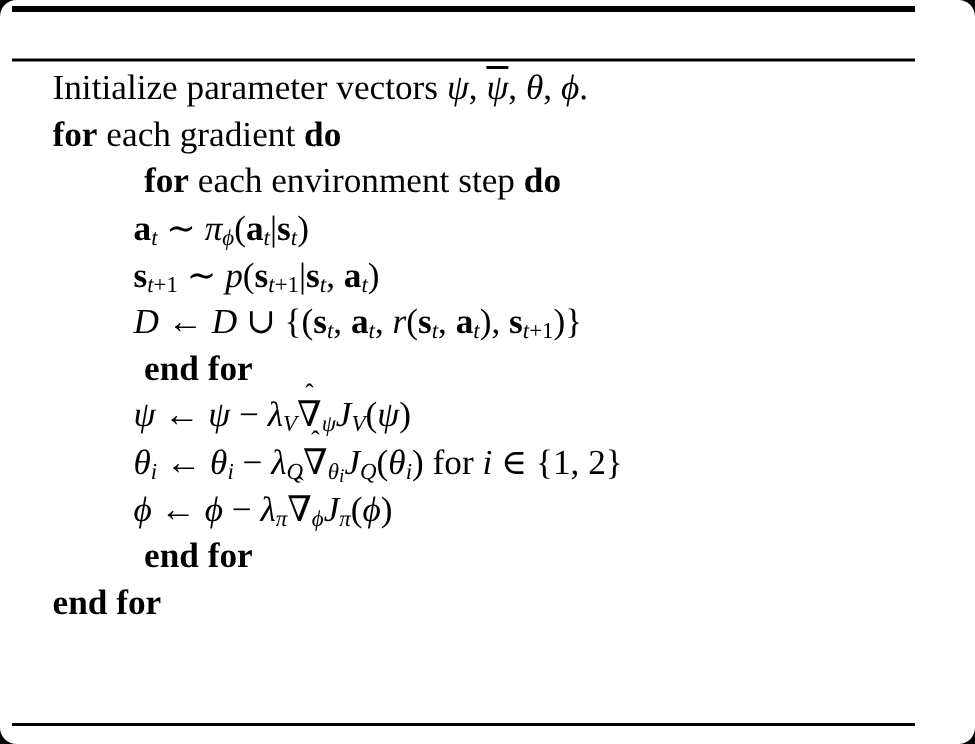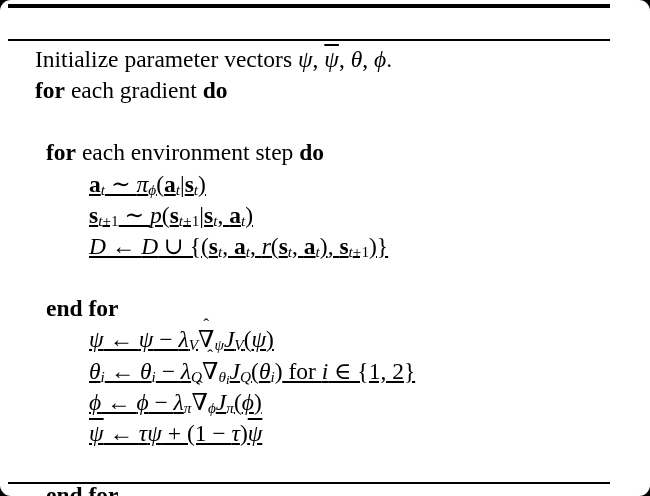--- a/index.html
+++ b/index.html
@@ -20,22 +20,22 @@
     position: absolute; top: 10px; left: 10px;
     font-size: 25px; line-height: 27px; white-space: pre;
   }
   .algo-title .label { font-weight: bold; }
   .algo-body { position: absolute; top: 44px; left: 0; right: 0; }
   .line {
     height: 31.2px; line-height: 31.2px;
     font-size: 23.5px; white-space: pre;
   }
   .indent-1 { padding-left: 35px; }
-  .indent-2 { padding-left: 46px; margin-top: 31px; }
-  .indent-3 { padding-left: 89px; text-decoration: underline; }
+  .indent-2 { padding-left: 96px; }
+  .indent-3 { padding-left: 89px; }
   .sg-b  { font-weight: bold; }
   .sg-i  { font-style: italic; }
   .sg-cal{ font-style: italic; font-weight: 500; }
   .sg-sub  { font-size: 0.65em; vertical-align: -0.22em; letter-spacing: 0; }
   .sg-sub2 { font-size: 0.55em; vertical-align: -0.42em; }
   .sg-bar  { text-decoration: overline; text-decoration-thickness: 1.5px; }
   .hat { position: relative; display: inline-block; }
   .hat .mark {
     position: absolute; left: 50%; top: -0.48em;
     transform: translateX(-50%);
@@ -52,18 +52,17 @@
       <div class="line indent-1"><span class="">Initialize parameter vectors </span><span class="sg-i">ψ</span><span class="">, </span><span class="sg-i sg-bar">ψ</span><span class="">, </span><span class="sg-i">θ</span><span class="">, </span><span class="sg-i">ϕ</span><span class="">.</span></div>
       <div class="line indent-1"><span class="sg-b">for</span><span class=""> each gradient </span><span class="sg-b">do</span></div>
       <div class="line indent-2"><span class="sg-b">for</span><span class=""> each environment step </span><span class="sg-b">do</span></div>
       <div class="line indent-3"><span class="sg-b">a</span><span class="sg-i sg-sub">t</span><span class=""> ∼ </span><span class="sg-i">π</span><span class="sg-i sg-sub">ϕ</span><span class="">(</span><span class="sg-b">a</span><span class="sg-i sg-sub">t</span><span class="">|</span><span class="sg-b">s</span><span class="sg-i sg-sub">t</span><span class="">)</span></div>
       <div class="line indent-3"><span class="sg-b">s</span><span class="sg-i sg-sub">t</span><span class="sg-sub">+1</span><span class=""> ∼ </span><span class="sg-i">p</span><span class="">(</span><span class="sg-b">s</span><span class="sg-i sg-sub">t</span><span class="sg-sub">+1</span><span class="">|</span><span class="sg-b">s</span><span class="sg-i sg-sub">t</span><span class="">, </span><span class="sg-b">a</span><span class="sg-i sg-sub">t</span><span class="">)</span></div>
       <div class="line indent-3"><span class="sg-cal">D</span><span class=""> ← </span><span class="sg-cal">D</span><span class=""> ∪ {(</span><span class="sg-b">s</span><span class="sg-i sg-sub">t</span><span class="">, </span><span class="sg-b">a</span><span class="sg-i sg-sub">t</span><span class="">, </span><span class="sg-i">r</span><span class="">(</span><span class="sg-b">s</span><span class="sg-i sg-sub">t</span><span class="">, </span><span class="sg-b">a</span><span class="sg-i sg-sub">t</span><span class="">)</span><span class="">, </span><span class="sg-b">s</span><span class="sg-i sg-sub">t</span><span class="sg-sub">+1</span><span class="">)}</span></div>
       <div class="line indent-2"><span class="sg-b">end for</span></div>
       <div class="line indent-3"><span class="sg-i">ψ</span><span class=""> ← </span><span class="sg-i">ψ</span><span class=""> − </span><span class="sg-i">λ</span><span class="sg-i sg-sub">V</span><span class="hat"><span class="mark">ˆ</span><span>∇</span></span><span class="sg-i sg-sub">ψ</span><span class="sg-i">J</span><span class="sg-i sg-sub">V</span><span class="">(</span><span class="sg-i">ψ</span><span class="">)</span></div>
       <div class="line indent-3"><span class="sg-i">θ</span><span class="sg-i sg-sub">i</span><span class=""> ← </span><span class="sg-i">θ</span><span class="sg-i sg-sub">i</span><span class=""> − </span><span class="sg-i">λ</span><span class="sg-i sg-sub">Q</span><span class="hat"><span class="mark">ˆ</span><span>∇</span></span><span class="sg-i sg-sub">θ</span><span class="sg-i sg-sub2">i</span><span class="sg-i">J</span><span class="sg-i sg-sub">Q</span><span class="">(</span><span class="sg-i">θ</span><span class="sg-i sg-sub">i</span><span class="">)</span><span class=""> for </span><span class="sg-i">i</span><span class=""> ∈ {1, 2}</span></div>
       <div class="line indent-3"><span class="sg-i">ϕ</span><span class=""> ← </span><span class="sg-i">ϕ</span><span class=""> − </span><span class="sg-i">λ</span><span class="sg-i sg-sub">π</span><span class="hat"><span class="mark">ˆ</span><span>∇</span></span><span class="sg-i sg-sub">ϕ</span><span class="sg-i">J</span><span class="sg-i sg-sub">π</span><span class="">(</span><span class="sg-i">ϕ</span><span class="">)</span></div>
-      <div class="line indent-3"><span class="sg-i sg-bar">ψ</span><span class=""> ← </span><span class="sg-i">τ</span><span class="sg-i">ψ</span><span class=""> + (1 − </span><span class="sg-i">τ</span><span class="">)</span><span class="sg-i sg-bar">ψ</span></div>
       <div class="line indent-2"><span class="sg-b">end for</span></div>
       <div class="line indent-1"><span class="sg-b">end for</span></div>
     </div>
   <div class="rule rule-bottom"></div>
 </div>
 
 </body></html>

